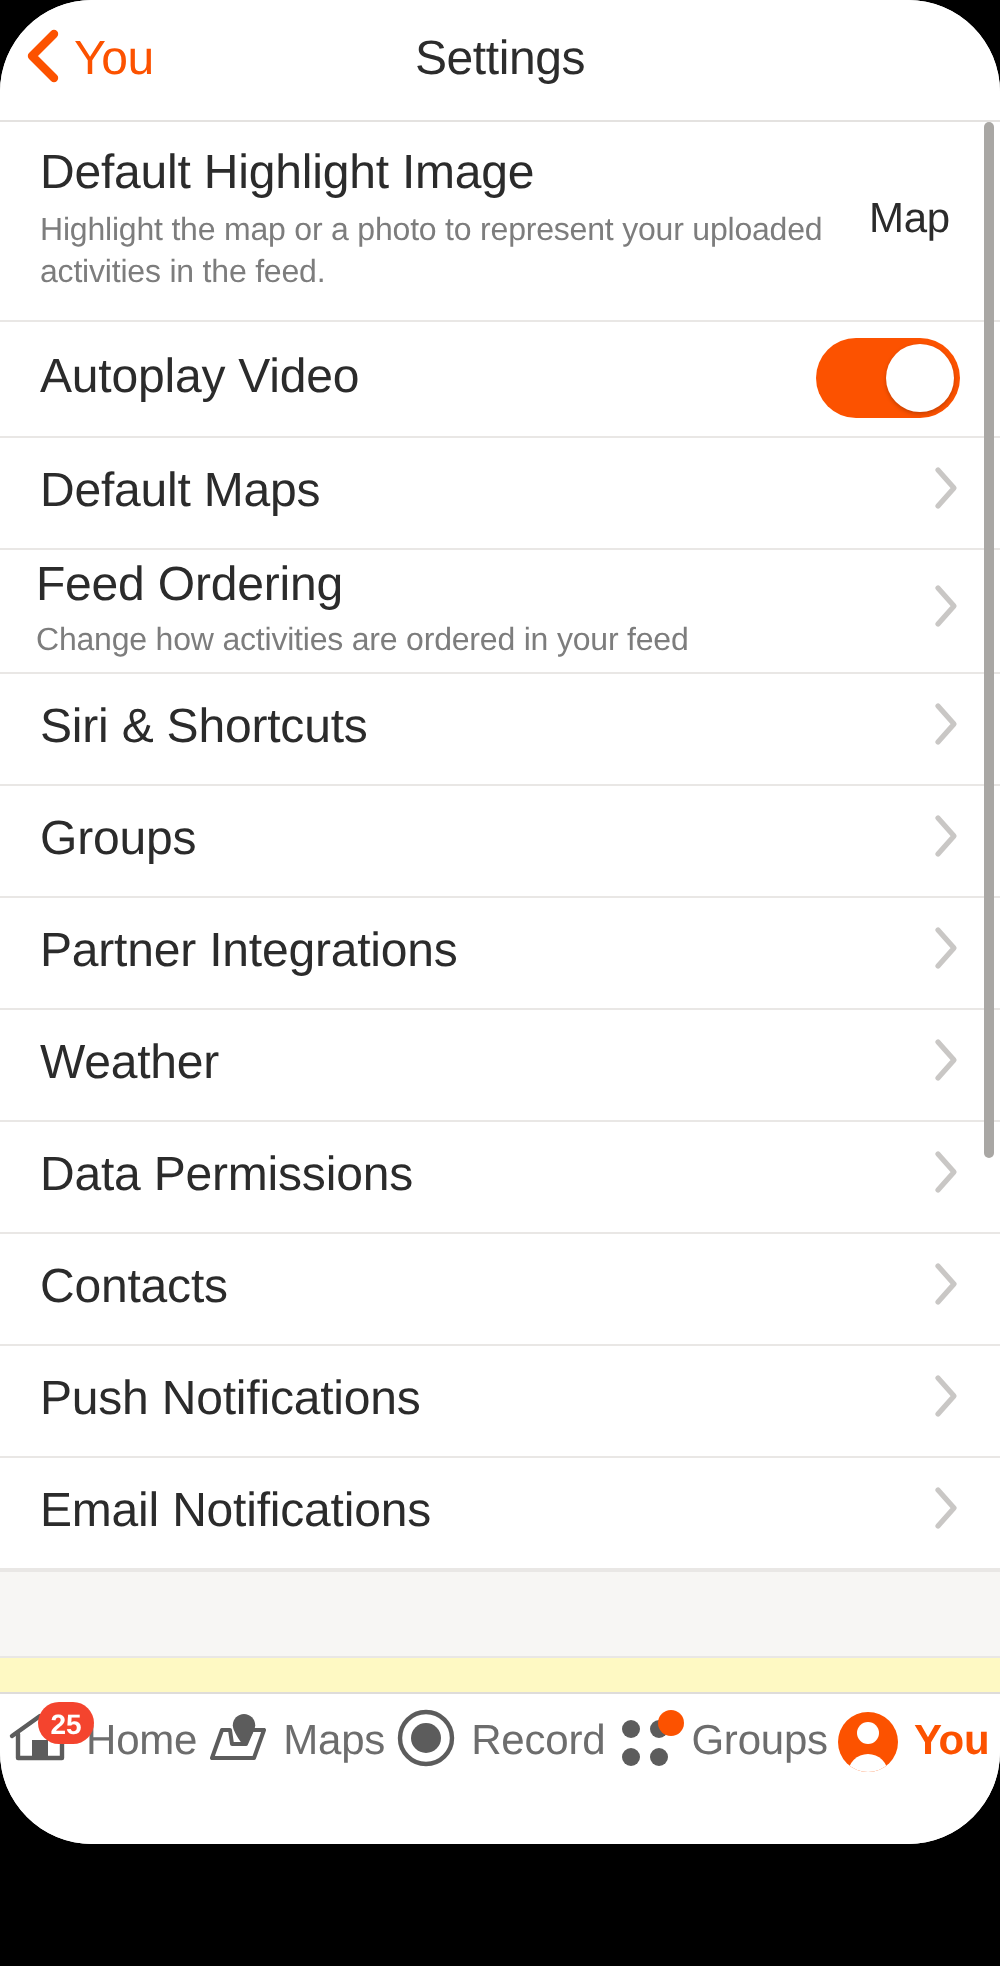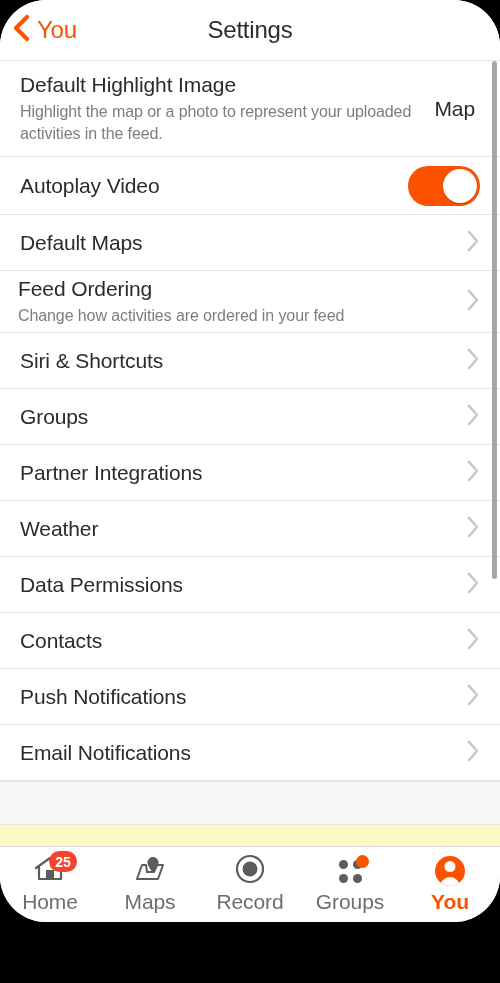--- a/index.html
+++ b/index.html
@@ -66,21 +66,21 @@
     position:relative;
     background:#ffffff;
     padding:0 20px;
     border-bottom:1px solid #e9e7e5;
     display:flex;
     align-items:center;
     cursor:pointer;
   }
   .row-text { flex:1 1 auto; min-width:0; padding-right:10px; }
   .row-title {
-    font-size:21px;
+    font-size:24px;
     color:#2b2b2b;
     letter-spacing:-0.1px;
     line-height:1.15;
   }
   .row-sub {
     font-size:16px;
     color:#7d7d7d;
     line-height:1.35;
     margin-top:4px;
     letter-spacing:-0.1px;
@@ -163,21 +163,21 @@
     height:76px;
     background:#ffffff;
     border-top:1px solid #dedcda;
     display:flex;
     align-items:flex-start;
     padding-top:8px;
   }
   .tab {
     flex:1 1 0;
     display:flex;
-    flex-direction:column;
+    flex-direction:row;
     align-items:center;
     gap:3px;
     cursor:pointer;
     position:relative;
   }
   .tab-icon-wrap {
     position:relative;
     width:40px; height:32px;
     display:flex;
     align-items:center;

